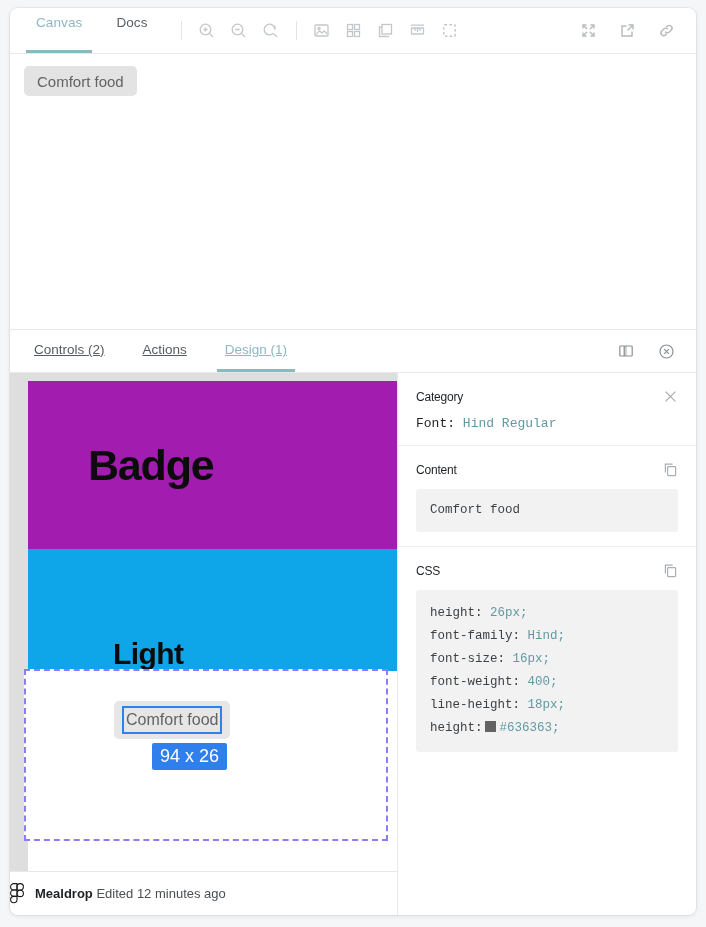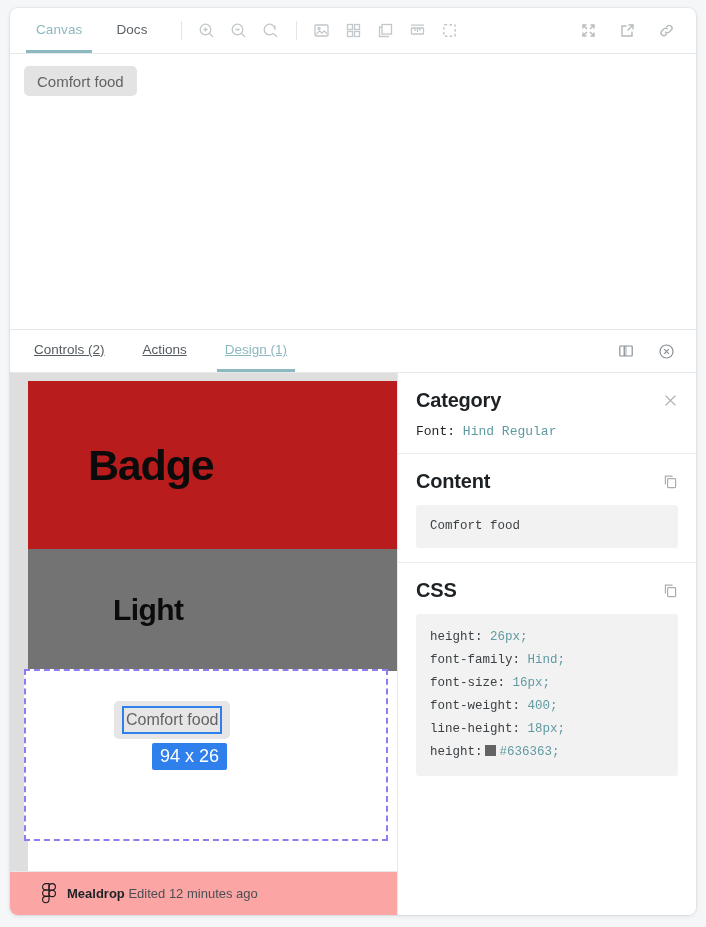--- a/index.html
+++ b/index.html
@@ -32,24 +32,23 @@
     min-height: 46px;
     border-bottom: 1px solid #e6e8ea;
     display: flex;
     align-items: stretch;
     padding: 0 14px 0 16px;
     position: relative;
   }
   .tabs-top { display: flex; align-items: stretch; }
   .top-tab {
     display: flex;
-    align-items: center;
     font-size: 13.5px;
     color: #5a6166;
-    padding: 0 10px;
+    padding: 7px 10px;
     margin-right: 14px;
     cursor: pointer;
     border-bottom: 3px solid transparent;
     letter-spacing: .1px;
   }
   .top-tab.active {
     color: #8cb8bf;
     border-bottom-color: #8cb8bf;
   }
 
@@ -146,36 +145,36 @@
   .artboard {
     position: absolute;
     left: 18px;
     top: 8px;
     right: 0;
     bottom: 0;
     background: #fff;
   }
   .band-badge {
     height: 168px;
-    background: #b91c1c;
+    background: #a21caf;
     display: flex;
     align-items: center;
     padding-left: 60px;
   }
   .band-badge .headline {
     font-size: 43px;
     font-weight: bold;
     color: #0b0b0b;
     letter-spacing: -1.2px;
   }
   .band-light {
     height: 122px;
-    background: #737373;
-    display: flex;
-    align-items: center;
+    background: #0ea5e9;
+    display: flex;
+    align-items: flex-end;
     padding-left: 85px;
   }
   .band-light .headline {
     font-size: 30px;
     font-weight: bold;
     color: #0b0b0b;
     letter-spacing: -0.6px;
   }
 
   .selection-zone {
@@ -212,25 +211,25 @@
     color: #fff;
     font-size: 18px;
     padding: 3px 8px;
     border-radius: 2px;
     white-space: nowrap;
   }
 
   .preview-footer {
     height: 44px;
     min-height: 44px;
-    background: #fca5a5;
+    background: #ffffff;
     border-top: 1px solid #e6e8ea;
     display: flex;
     align-items: center;
-    padding-left: 32px;
+    padding-left: 0;
     gap: 10px;
   }
   .figma-icon { color: #1a1a1a; display: flex; align-items: center; }
   .footer-text { font-size: 13px; color: #4a4f53; }
   .footer-text b { color: #1d2124; font-weight: bold; }
 
   
   .inspector {
     flex: 1;
     background: #fff;
@@ -239,22 +238,22 @@
     flex-direction: column;
   }
   .insp-section { padding: 16px 18px 14px 18px; border-bottom: 1px solid #ececec; }
   .insp-section.last { border-bottom: none; }
   .insp-head {
     display: flex;
     align-items: center;
     margin-bottom: 12px;
   }
   .insp-title {
-    font-size: 20px;
-    font-weight: bold;
+    font-size: 12px;
+    font-weight: normal;
     color: #1d2124;
     letter-spacing: -0.2px;
   }
   .insp-head .act {
     margin-left: auto;
     color: #a9aeb2;
     cursor: pointer;
     display: flex;
     align-items: center;
   }

